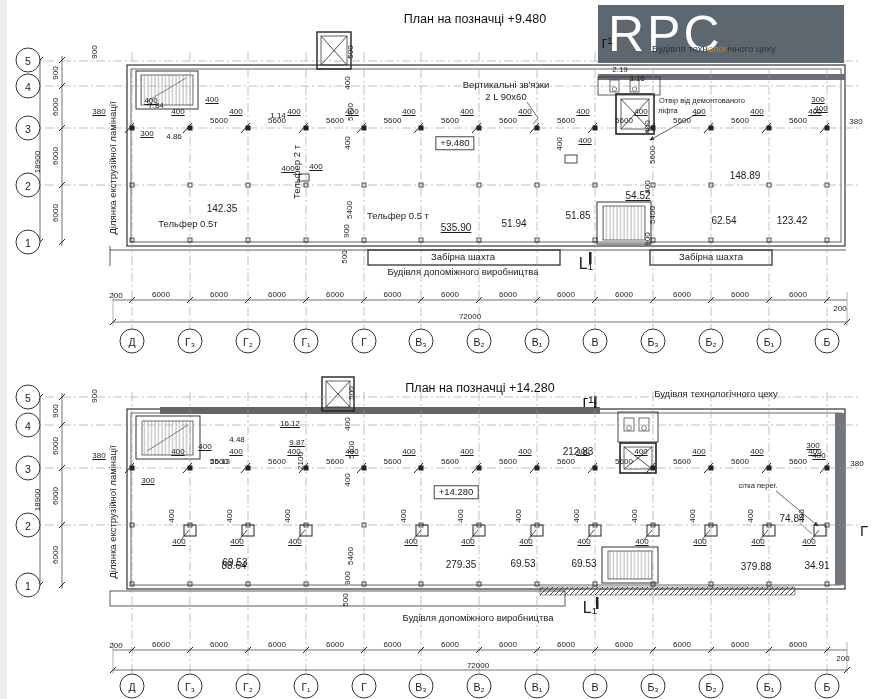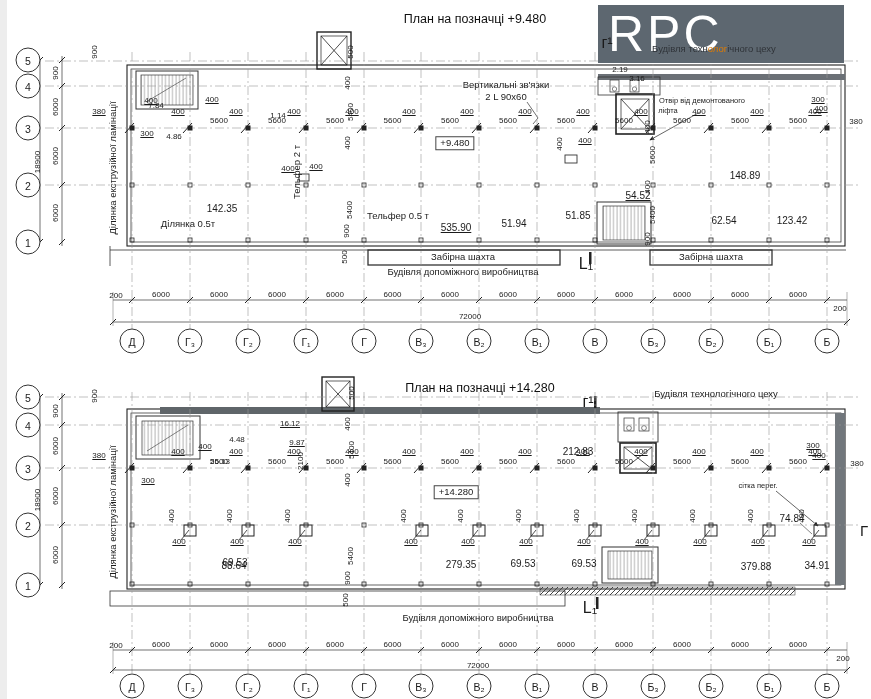--- a/index.html
+++ b/index.html
@@ -526,21 +526,21 @@
       <span class="lbl dim r" style="left: 653px; top: 155px;">5600</span>
       <span class="lbl dim r" style="left: 648px; top: 187px;">400</span>
       <span class="lbl dim r" style="left: 653px; top: 215px;">5400</span>
       <span class="lbl dim r" style="left: 648px; top: 239px;">900</span>
       <span class="lbl name r" style="left: 297px; top: 172px;">Тельфер 2 т</span>
       <span class="lbl dim u" style="left: 288px; top: 169px;">400</span>
       <span class="lbl dim u" style="left: 316px; top: 167px;">400</span>
       <span class="lbl dim r" style="left: 560px; top: 144px;">400</span>
       <span class="lbl dim u" style="left: 585px; top: 141px;">400</span>
       <span class="lbl val" style="left: 222px; top: 209px;">142.35</span>
-      <span class="lbl name" style="left: 188px; top: 224px;">Ділянка 0.5т</span>
+      <span class="lbl name" style="left: 188px; top: 224px;">Тельфер 0.5т</span>
       <span class="lbl name" style="left: 398px; top: 216px;">Тельфер 0.5 т</span>
       <span class="lbl val u" style="left: 456px; top: 228px;">535.90</span>
       <span class="lbl val" style="left: 514px; top: 224px;">51.94</span>
       <span class="lbl val" style="left: 578px; top: 216px;">51.85</span>
       <span class="lbl val u" style="left: 638px; top: 196px;">54.52</span>
       <span class="lbl val" style="left: 745px; top: 176px;">148.89</span>
       <span class="lbl val" style="left: 724px; top: 221px;">62.54</span>
       <span class="lbl val" style="left: 792px; top: 221px;">123.42</span>
       <span class="lbl name" style="left: 463px; top: 257px;">Забірна шахта</span>
       <span class="lbl name" style="left: 711px; top: 257px;">Забірна шахта</span>

